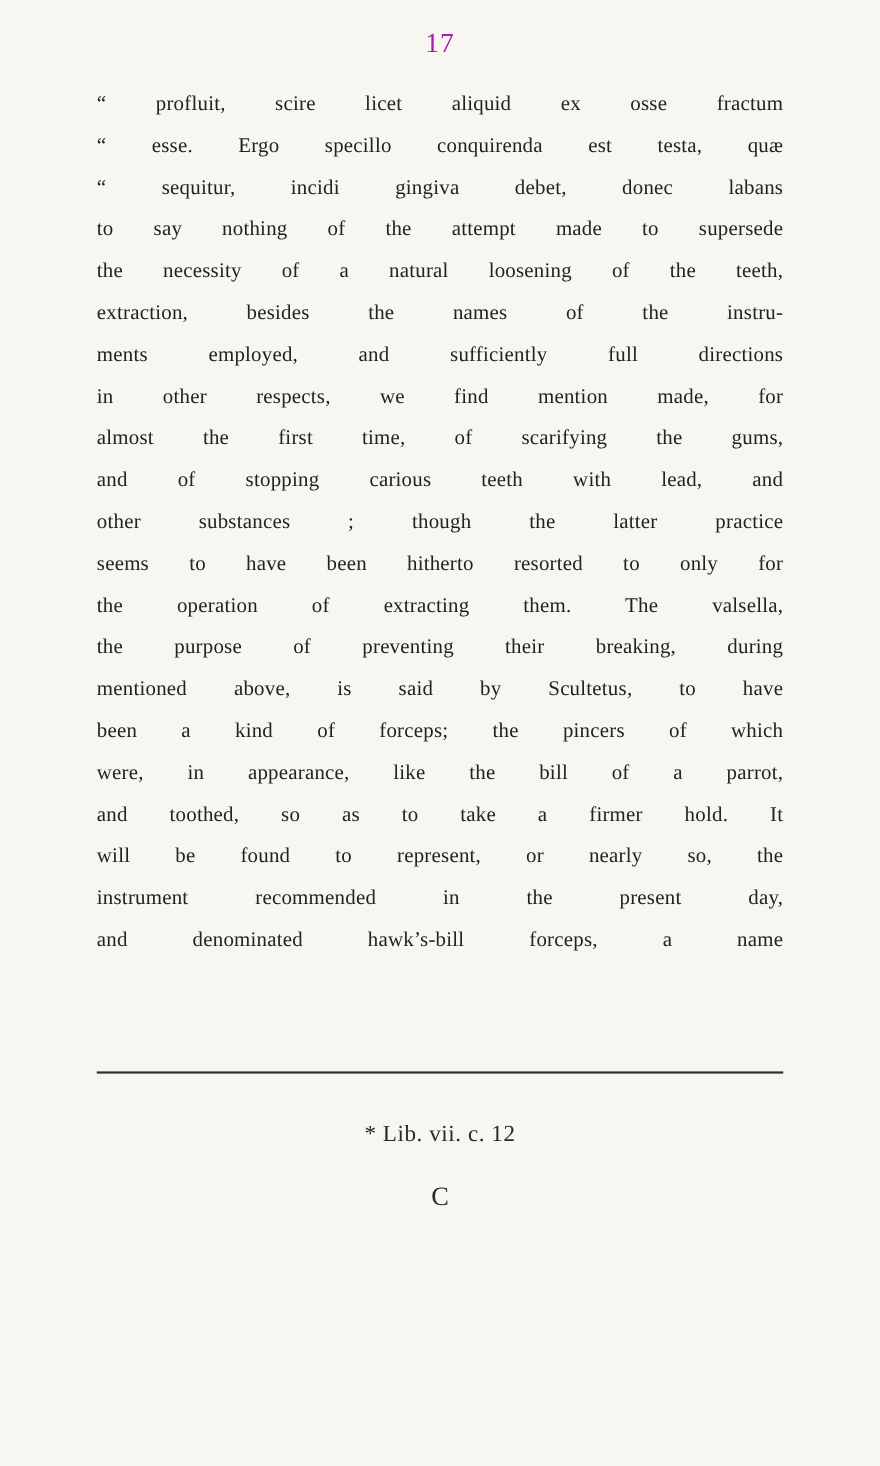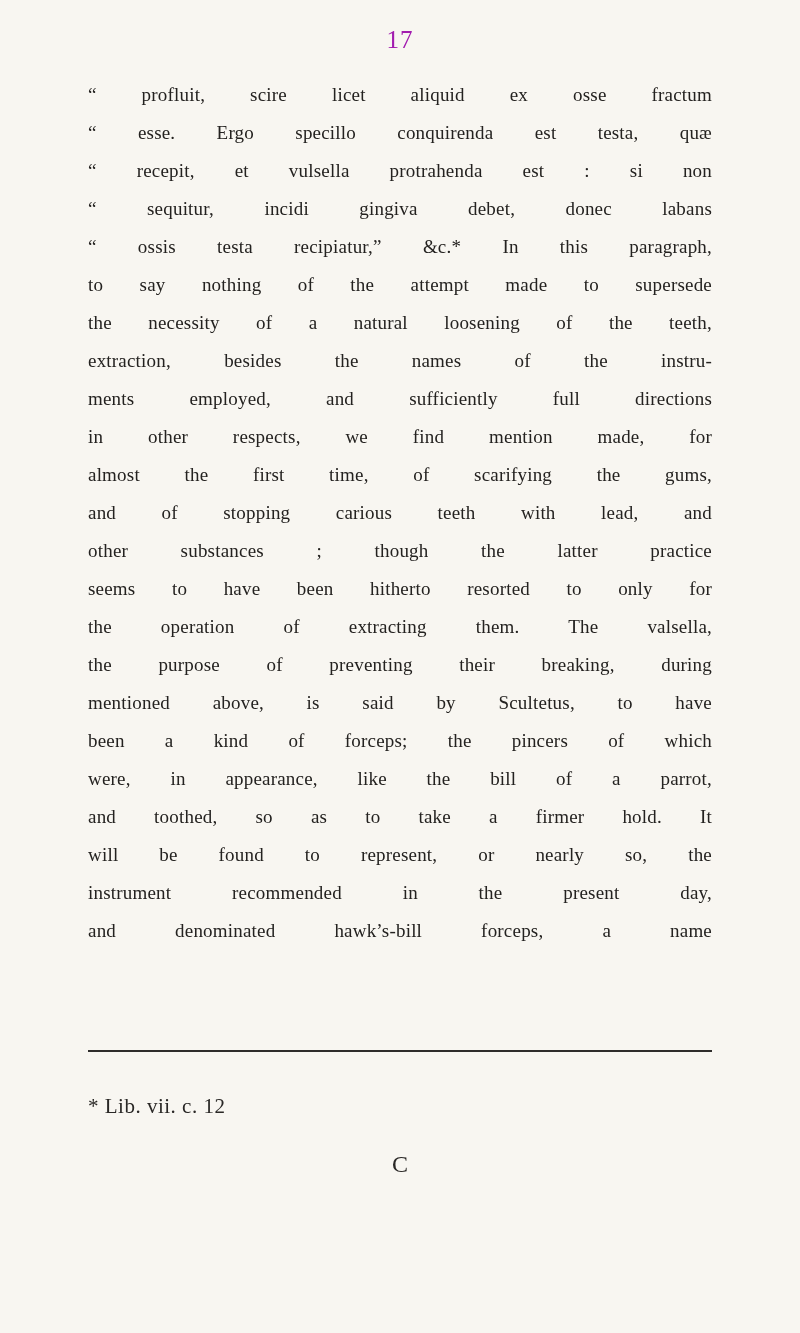--- a/index.html
+++ b/index.html
@@ -36,20 +36,21 @@
     white-space: normal;
   }
   .footnote-rule {
     margin-top: 100px;
     border-top: 2px solid #2f2d2b;
     width: 100%;
     height: 0;
   }
   .footnote {
     margin-top: 42px;
+    text-align: center;
     font-size: 21px;
     letter-spacing: 0.5px;
     color: #2a2826;
   }
   .signature {
     margin-top: 32px;
     text-align: center;
     font-size: 24px;
     color: #2a2826;
   }
@@ -57,23 +58,21 @@
 </head>
 <body>
 
 <div class="page">
 
   <div class="page-number">17</div>
 
   <div class="body-text">
     <div class="line">“ profluit, scire licet aliquid ex osse fractum</div>
     <div class="line">“ esse.  Ergo specillo conquirenda est testa, quæ</div>
-    <div class="line">“ recepit, et vulsella protrahenda est : si non</div>
     <div class="line">“ sequitur, incidi gingiva debet, donec labans</div>
-    <div class="line">“ ossis testa recipiatur,” &amp;c.*  In this paragraph,</div>
     <div class="line">to say nothing of the attempt made to supersede</div>
     <div class="line">the necessity of a natural loosening of the teeth,</div>
     <div class="line">extraction, besides the names of the instru-</div>
     <div class="line">ments employed, and sufficiently full directions</div>
     <div class="line">in other respects, we find mention made, for</div>
     <div class="line">almost the first time, of scarifying the gums,</div>
     <div class="line">and of stopping carious teeth with lead, and</div>
     <div class="line">other substances ; though the latter practice</div>
     <div class="line">seems to have been hitherto resorted to only for</div>
     <div class="line">the operation of extracting them.  The valsella,</div>

